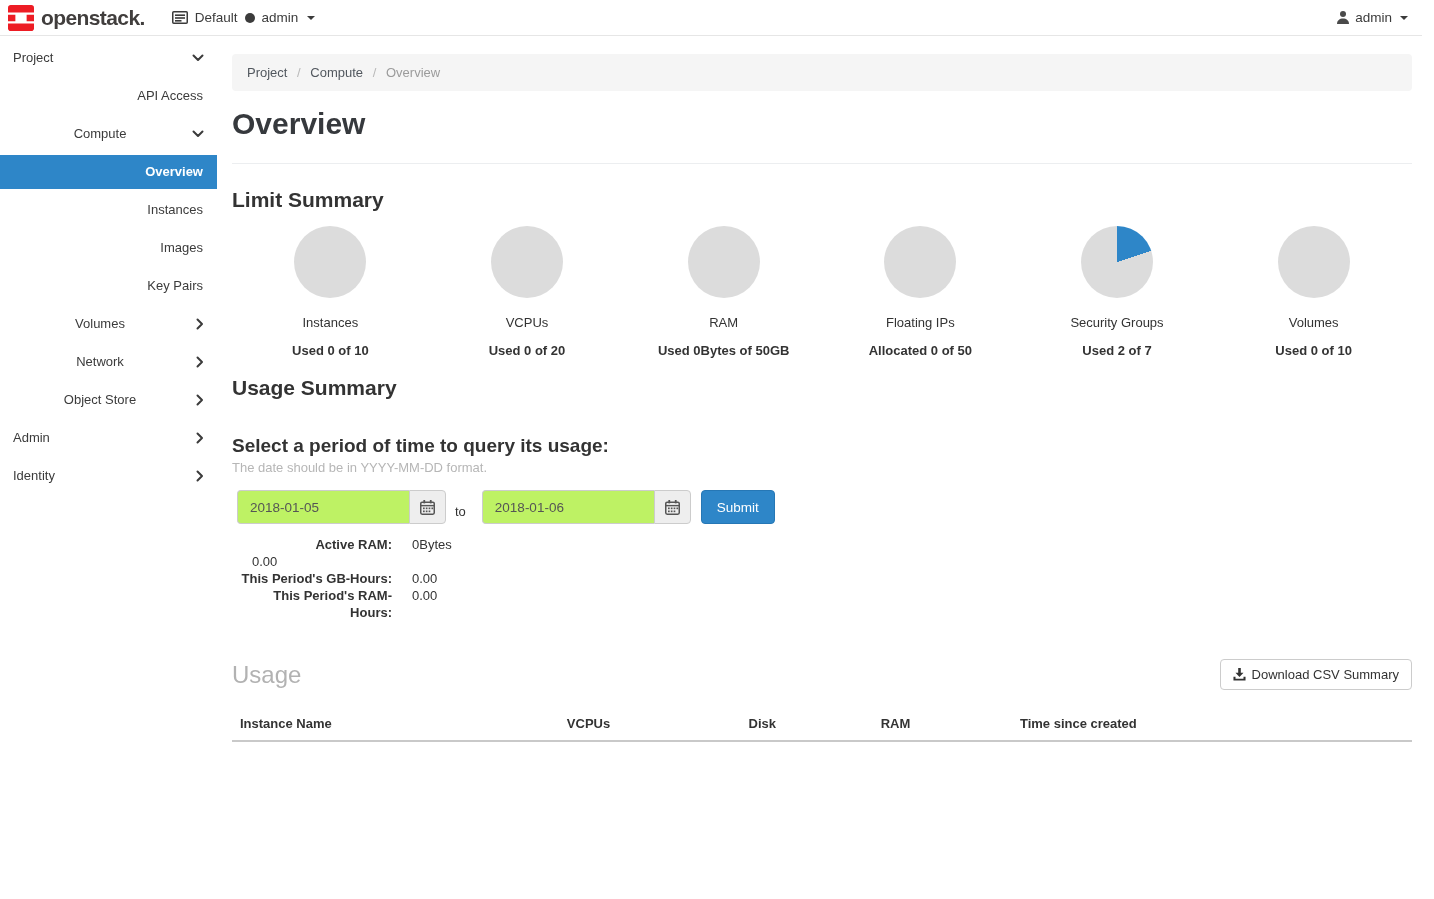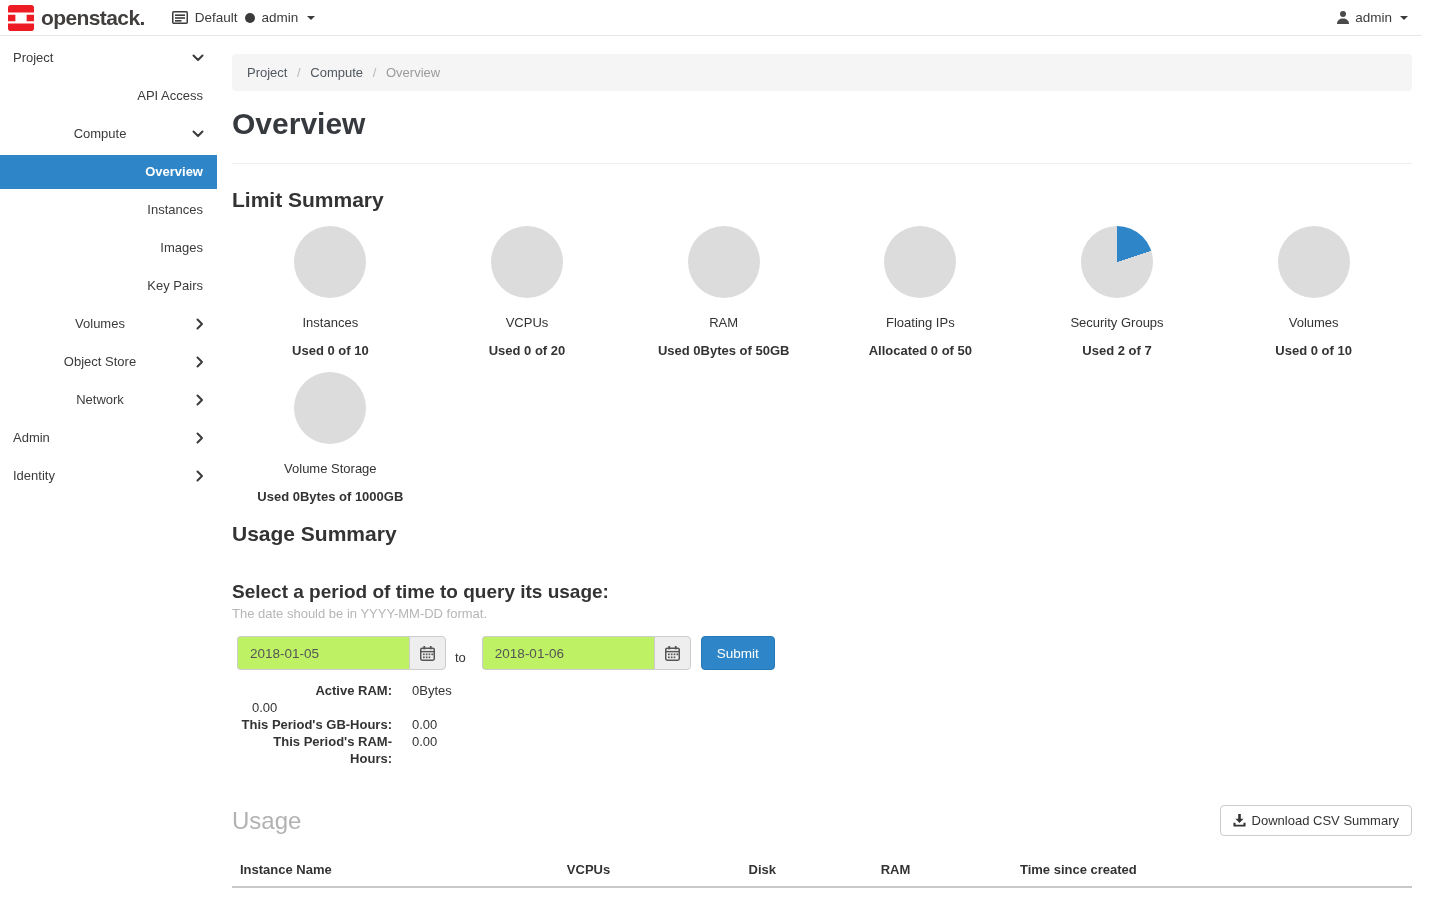--- a/index.html
+++ b/index.html
@@ -173,27 +173,27 @@
       <div class="nav-item lvl3">
         <span>Key Pairs</span>
       </div>
       <div class="nav-item lvl2">
         <span>Volumes</span>
         <span class="chev"><svg width="8" height="12" viewBox="0 0 8 12">
               <path d="M1.5 1.5 L6 6 L1.5 10.5" fill="none" stroke="currentColor" stroke-width="2" stroke-linecap="round" stroke-linejoin="round"></path>
             </svg></span>
       </div>
       <div class="nav-item lvl2">
+        <span>Network</span>
+        <span class="chev"><svg width="8" height="12" viewBox="0 0 8 12">
+              <path d="M1.5 1.5 L6 6 L1.5 10.5" fill="none" stroke="currentColor" stroke-width="2" stroke-linecap="round" stroke-linejoin="round"></path>
+            </svg></span>
+      </div>
+      <div class="nav-item lvl2">
         <span>Object Store</span>
-        <span class="chev"><svg width="8" height="12" viewBox="0 0 8 12">
-              <path d="M1.5 1.5 L6 6 L1.5 10.5" fill="none" stroke="currentColor" stroke-width="2" stroke-linecap="round" stroke-linejoin="round"></path>
-            </svg></span>
-      </div>
-      <div class="nav-item lvl2">
-        <span>Network</span>
         <span class="chev"><svg width="8" height="12" viewBox="0 0 8 12">
               <path d="M1.5 1.5 L6 6 L1.5 10.5" fill="none" stroke="currentColor" stroke-width="2" stroke-linecap="round" stroke-linejoin="round"></path>
             </svg></span>
       </div>
       <div class="nav-item lvl1">
         <span>Admin</span>
         <span class="chev"><svg width="8" height="12" viewBox="0 0 8 12">
               <path d="M1.5 1.5 L6 6 L1.5 10.5" fill="none" stroke="currentColor" stroke-width="2" stroke-linecap="round" stroke-linejoin="round"></path>
             </svg></span>
       </div>
@@ -246,27 +246,20 @@
           <div class="pie-label">Security Groups</div>
           <div class="pie-caption">Used 2 of 7</div>
         </div>
         <div class="pie-cell">
           <div class="pie" style="background: rgb(220, 220, 220);"></div>
           <div class="pie-label">Volumes</div>
           <div class="pie-caption">Used 0 of 10</div>
         </div>
       </div>
 
-      <div class="pie-grid">
-        <div class="pie-cell">
-          <div class="pie" style="background: rgb(220, 220, 220);"></div>
-          <div class="pie-label">Volume Storage</div>
-          <div class="pie-caption">Used 0Bytes of 1000GB</div>
-        </div>
-      </div>
 
       <h2 class="section-title usage-summary-title">Usage Summary</h2>
 
       <div class="form-label">Select a period of time to query its usage:</div>
       <div class="form-help">The date should be in YYYY-MM-DD format.</div>
 
       <div class="date-row">
         <div class="input-group">
           <input class="date-input" type="text" value="2018-01-05" style="">
           <span class="input-addon">

